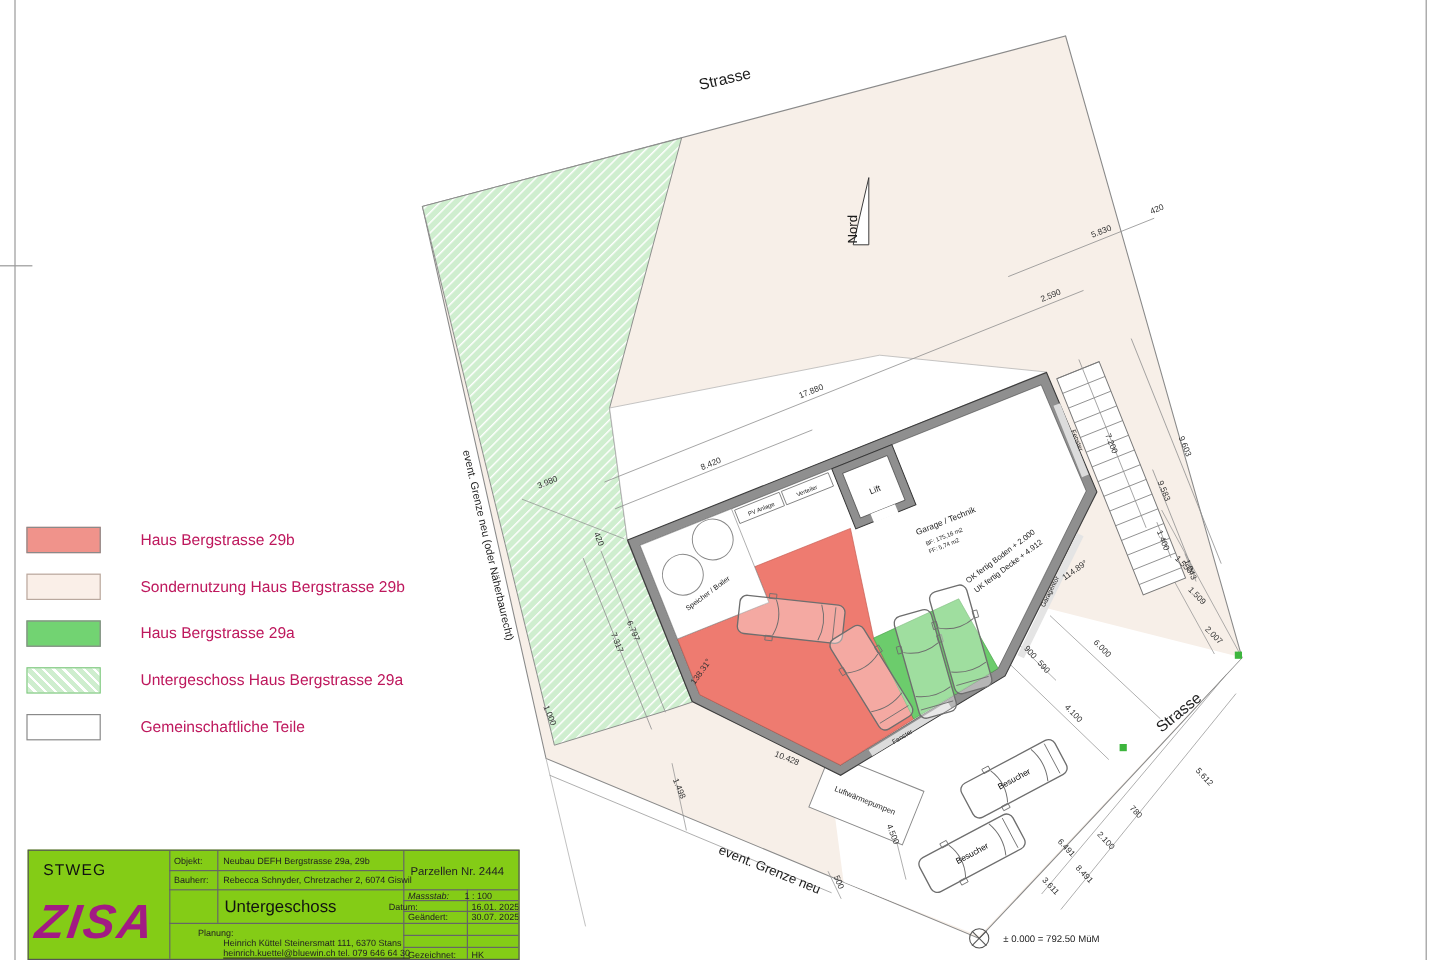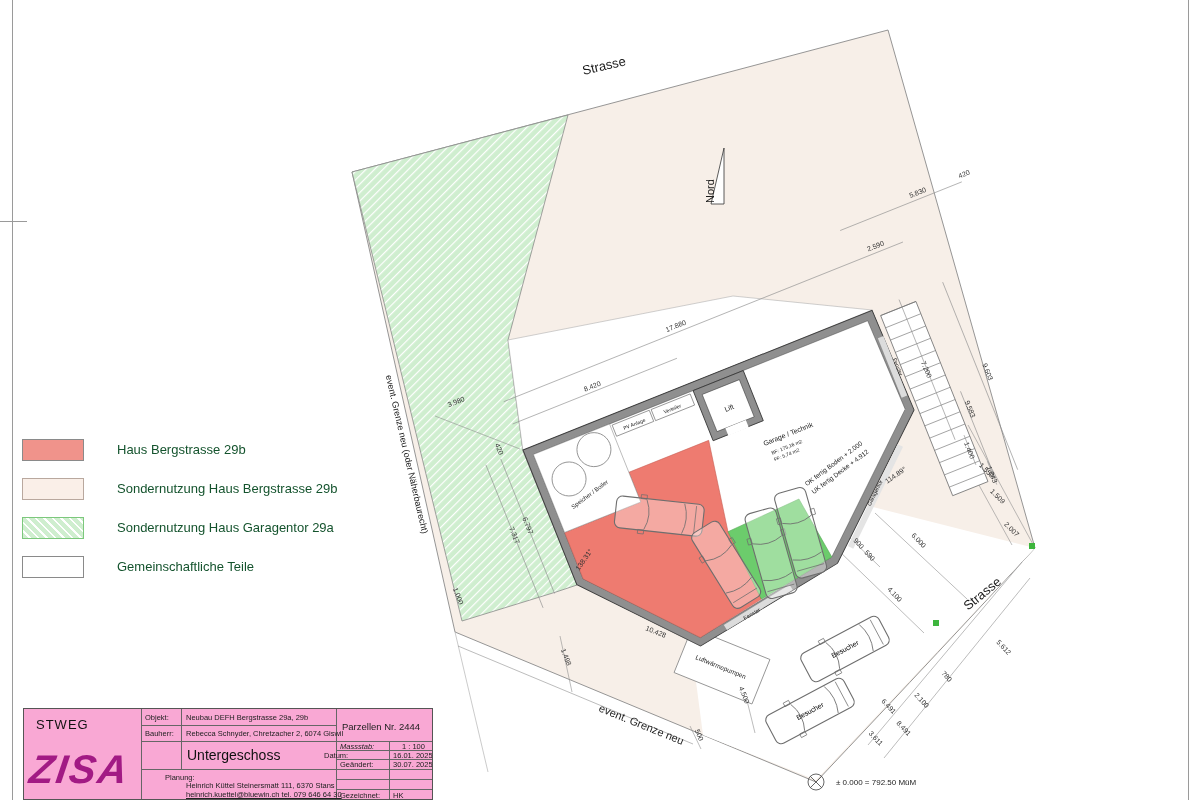--- a/index.html
+++ b/index.html
@@ -9,24 +9,24 @@
   svg text{font-family:"Liberation Sans",sans-serif;}
   
   .legend{position:absolute;left:22px;top:430px;width:330px;}
   .legend-row{display:flex;align-items:center;height:39px;}
   .swatch{width:62px;height:22px;border:1px solid #8a8a8a;box-sizing:border-box;flex:0 0 62px;}
   .sw-red{background:#f0938b;}
   .sw-pink{background:#faefe8;border-color:#b9a89e;}
   .sw-green{background:#72d372;}
   .sw-hatch{background:repeating-linear-gradient(45deg,#cfeecf 0 4px,#ffffff 4px 6px);border-color:#7cc87c;}
   .sw-white{background:#ffffff;}
-  .legend-label{margin-left:33px;font-size:13px;color:#14532d;}
+  .legend-label{margin-left:33px;font-size:13px;color:#be185d;}
   
   .tb{position:absolute;left:23px;top:708px;width:410px;height:92px;border:1px solid #555;
-      box-sizing:border-box;font-size:7.5px;overflow:hidden;background:#f9a8d4;}
+      box-sizing:border-box;font-size:7.5px;overflow:hidden;background:#84cc16;}
   .tb .ln{position:absolute;background:#666;}
   .tb .cell{position:absolute;white-space:nowrap;}
   .stweg{position:absolute;left:12px;top:8px;font-size:13px;letter-spacing:1px;color:#111;}
   .zisa{position:absolute;left:6px;top:40px;font-size:40px;font-weight:bold;font-style:italic;
         color:#a21a84;transform:skewX(-8deg);letter-spacing:2px;line-height:1;}
   .untergeschoss{font-size:14px;color:#111;}
   .parz{font-size:9.5px;}
 </style>
 </head>
 <body>
@@ -256,22 +256,26 @@
   <div class="legend" id="legend">
       <div class="legend-row">
         <div class="swatch sw-red"></div>
         <div class="legend-label">Haus  Bergstrasse 29b</div>
       </div>
       <div class="legend-row">
         <div class="swatch sw-pink"></div>
         <div class="legend-label">Sondernutzung Haus  Bergstrasse 29b</div>
       </div>
       <div class="legend-row">
+        <div class="swatch sw-green"></div>
+        <div class="legend-label">Haus  Bergstrasse 29a</div>
+      </div>
+      <div class="legend-row">
         <div class="swatch sw-hatch"></div>
-        <div class="legend-label">Sondernutzung Haus Garagentor 29a</div>
+        <div class="legend-label">Untergeschoss Haus Bergstrasse 29a</div>
       </div>
       <div class="legend-row">
         <div class="swatch sw-white"></div>
         <div class="legend-label">Gemeinschaftliche Teile</div>
       </div>
     </div>
 
   <div class="tb">
     <div class="stweg">STWEG</div>
     <div class="zisa">ZISA</div>
@@ -289,21 +293,21 @@
     <div class="ln" style="left:312px;top:70px;width:98px;height:1px;"></div>
     <div class="ln" style="left:312px;top:80px;width:98px;height:1px;"></div>
 
     <div class="cell" style="left:121px;top:4px;">Objekt:</div>
     <div class="cell" style="left:162px;top:4px;">Neubau DEFH Bergstrasse 29a, 29b</div>
     <div class="cell" style="left:121px;top:20px;text-align:right;">Bauherr:</div>
     <div class="cell" style="left:162px;top:20px;">Rebecca Schnyder,   Chretzacher 2,   6074 Giswil</div>
     <div class="cell parz" style="left:318px;top:12px;">Parzellen Nr. 2444</div>
     <div class="cell untergeschoss" style="left:163px;top:38px;">Untergeschoss</div>
     <div class="cell" style="left:316px;top:33px;font-style:italic;">Massstab:</div>
-    <div class="cell" style="left:378px;top:33px;">1 : 100</div>
+    <div class="cell" style="left:363px;top:33px;">1 : 100</div>
     <div class="cell" style="left:300px;top:42px;text-align:center;">Datum:</div>
     <div class="cell" style="left:369px;top:42px;">16.01. 2025</div>
     <div class="cell" style="left:316px;top:51px;">Geändert:</div>
     <div class="cell" style="left:369px;top:51px;">30.07. 2025</div>
     <div class="cell" style="left:121px;top:64px;padding-left:20px;">Planung:</div>
     <div class="cell" style="left:162px;top:63px;margin-top:28px;">ZISA Holzbauplanung</div>
     <div class="cell" style="left:162px;top:72px;">Heinrich Küttel Steinersmatt 111,   6370 Stans</div>
     <div class="cell" style="left:162px;top:81px;text-decoration:underline;">heinrich.kuettel@bluewin.ch   tel. 079 646 64 30</div>
     <div class="cell" style="left:316px;top:82px;">Gezeichnet:</div>
     <div class="cell" style="left:369px;top:82px;">HK</div>

